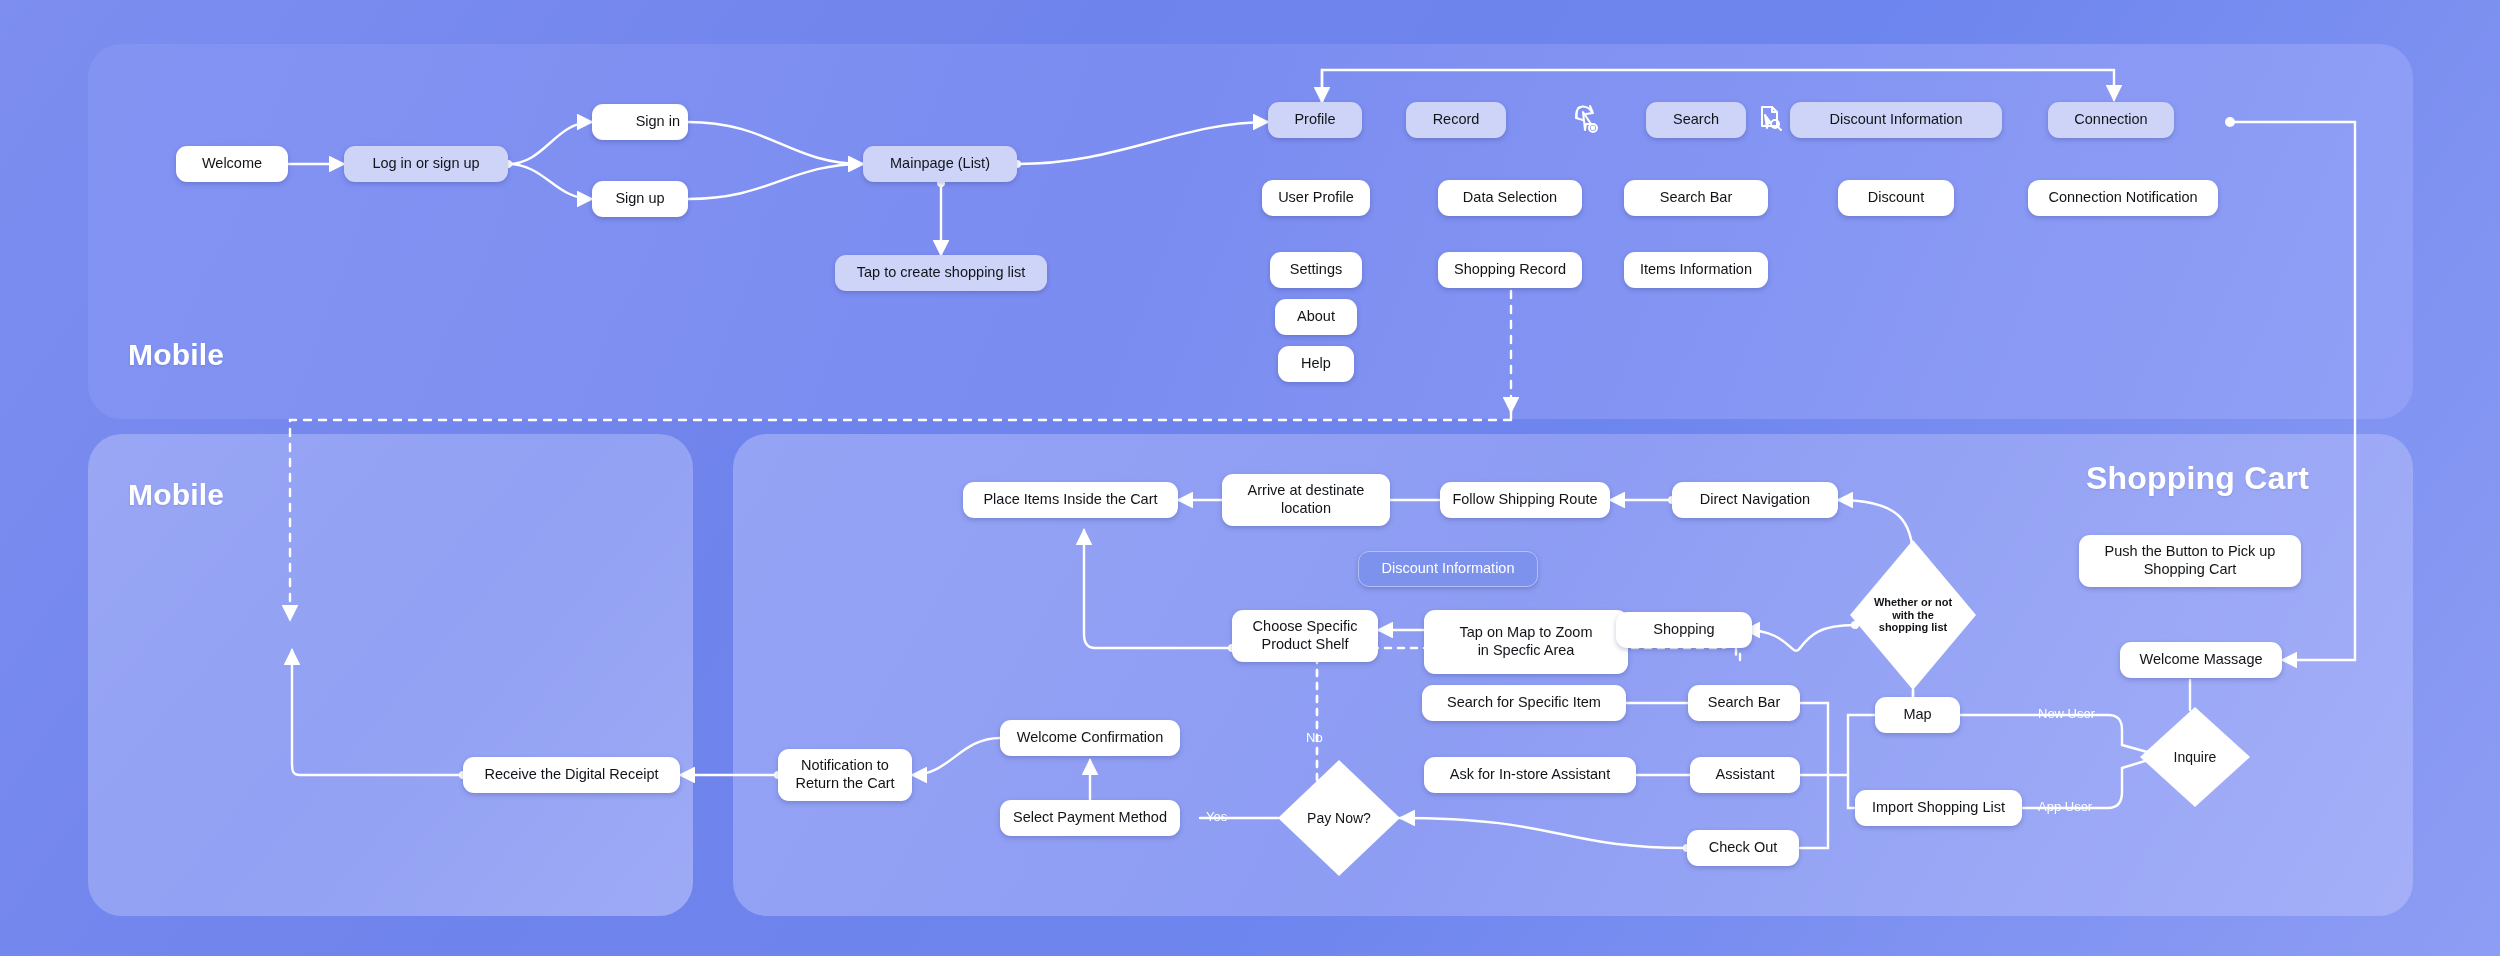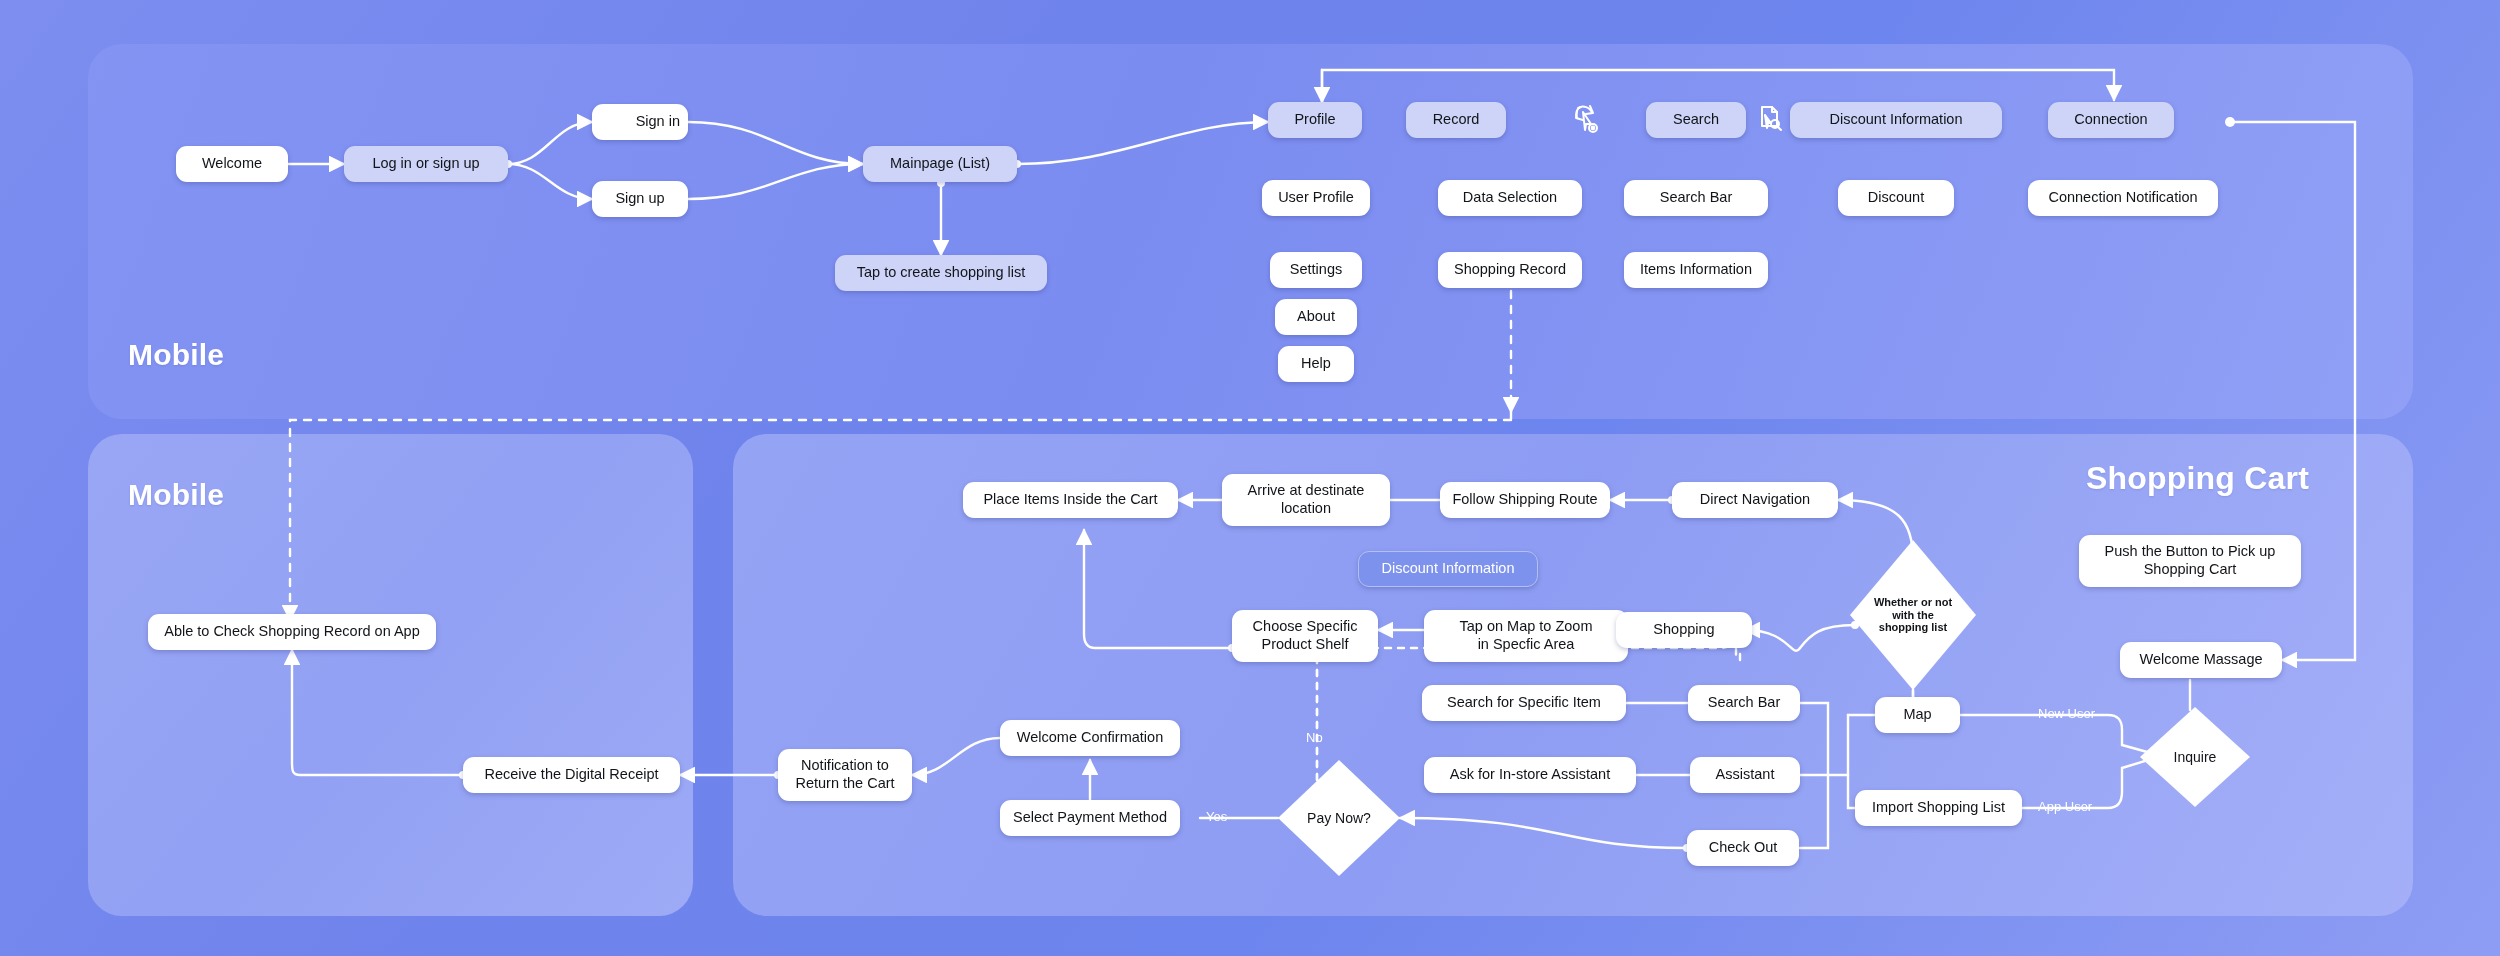--- a/index.html
+++ b/index.html
@@ -306,23 +306,20 @@
   <div class="node" style="left:1624px; top:252px; width:144px; height:36px;">
     <span>Items Information</span>
   </div>
   <div class="node" style="left:1838px; top:180px; width:116px; height:36px;">
     <span>Discount</span>
   </div>
   <div class="node" style="left:2028px; top:180px; width:190px; height:36px;">
     <span>Connection Notification</span>
   </div>
 
-  <div class="node" style="left:148px; top:614px; width:288px; height:36px;">
-    <span>Able to Check Shopping Record on App</span>
-  </div>
   <div class="node" style="left:463px; top:757px; width:217px; height:36px;">
     <span>Receive the Digital Receipt</span>
   </div>
 
   <div class="node" style="left:963px; top:482px; width:215px; height:36px;">
     <span class="ml">Place Items Inside the Cart</span>
   </div>
   <div class="node" style="left:1222px; top:474px; width:168px; height:52px;">
     <span class="ml">Arrive at destinate<br>location</span>
   </div>
@@ -333,21 +330,21 @@
     <span class="ml">Direct Navigation</span>
   </div>
 
   <div class="node accent" style="left:1358px; top:551px; width:180px; height:36px;">
     <span class="ml">Discount Information</span>
   </div>
 
   <div class="node" style="left:1232px; top:610px; width:146px; height:52px;">
     <span class="ml">Choose Specific<br>Product Shelf</span>
   </div>
-  <div class="node" style="left:1424px; top:610px; width:204px; height:52px;">
+  <div class="node" style="left:1424px; top:610px; width:204px; height:64px;">
     <span class="ml">Tap on Map to Zoom<br>in Specfic Area</span>
   </div>
   <div class="node" style="left:1616px; top:612px; width:136px; height:36px;">
     <span class="ml">Shopping</span>
   </div>
 
   <div class="node diamond" style="left:1850px; top:540px; width:126px; height:150px;">
     <div class="dshape"></div>
     <div class="dlabel ml">Whether or not<br>with the<br>shopping list</div>
   </div>

